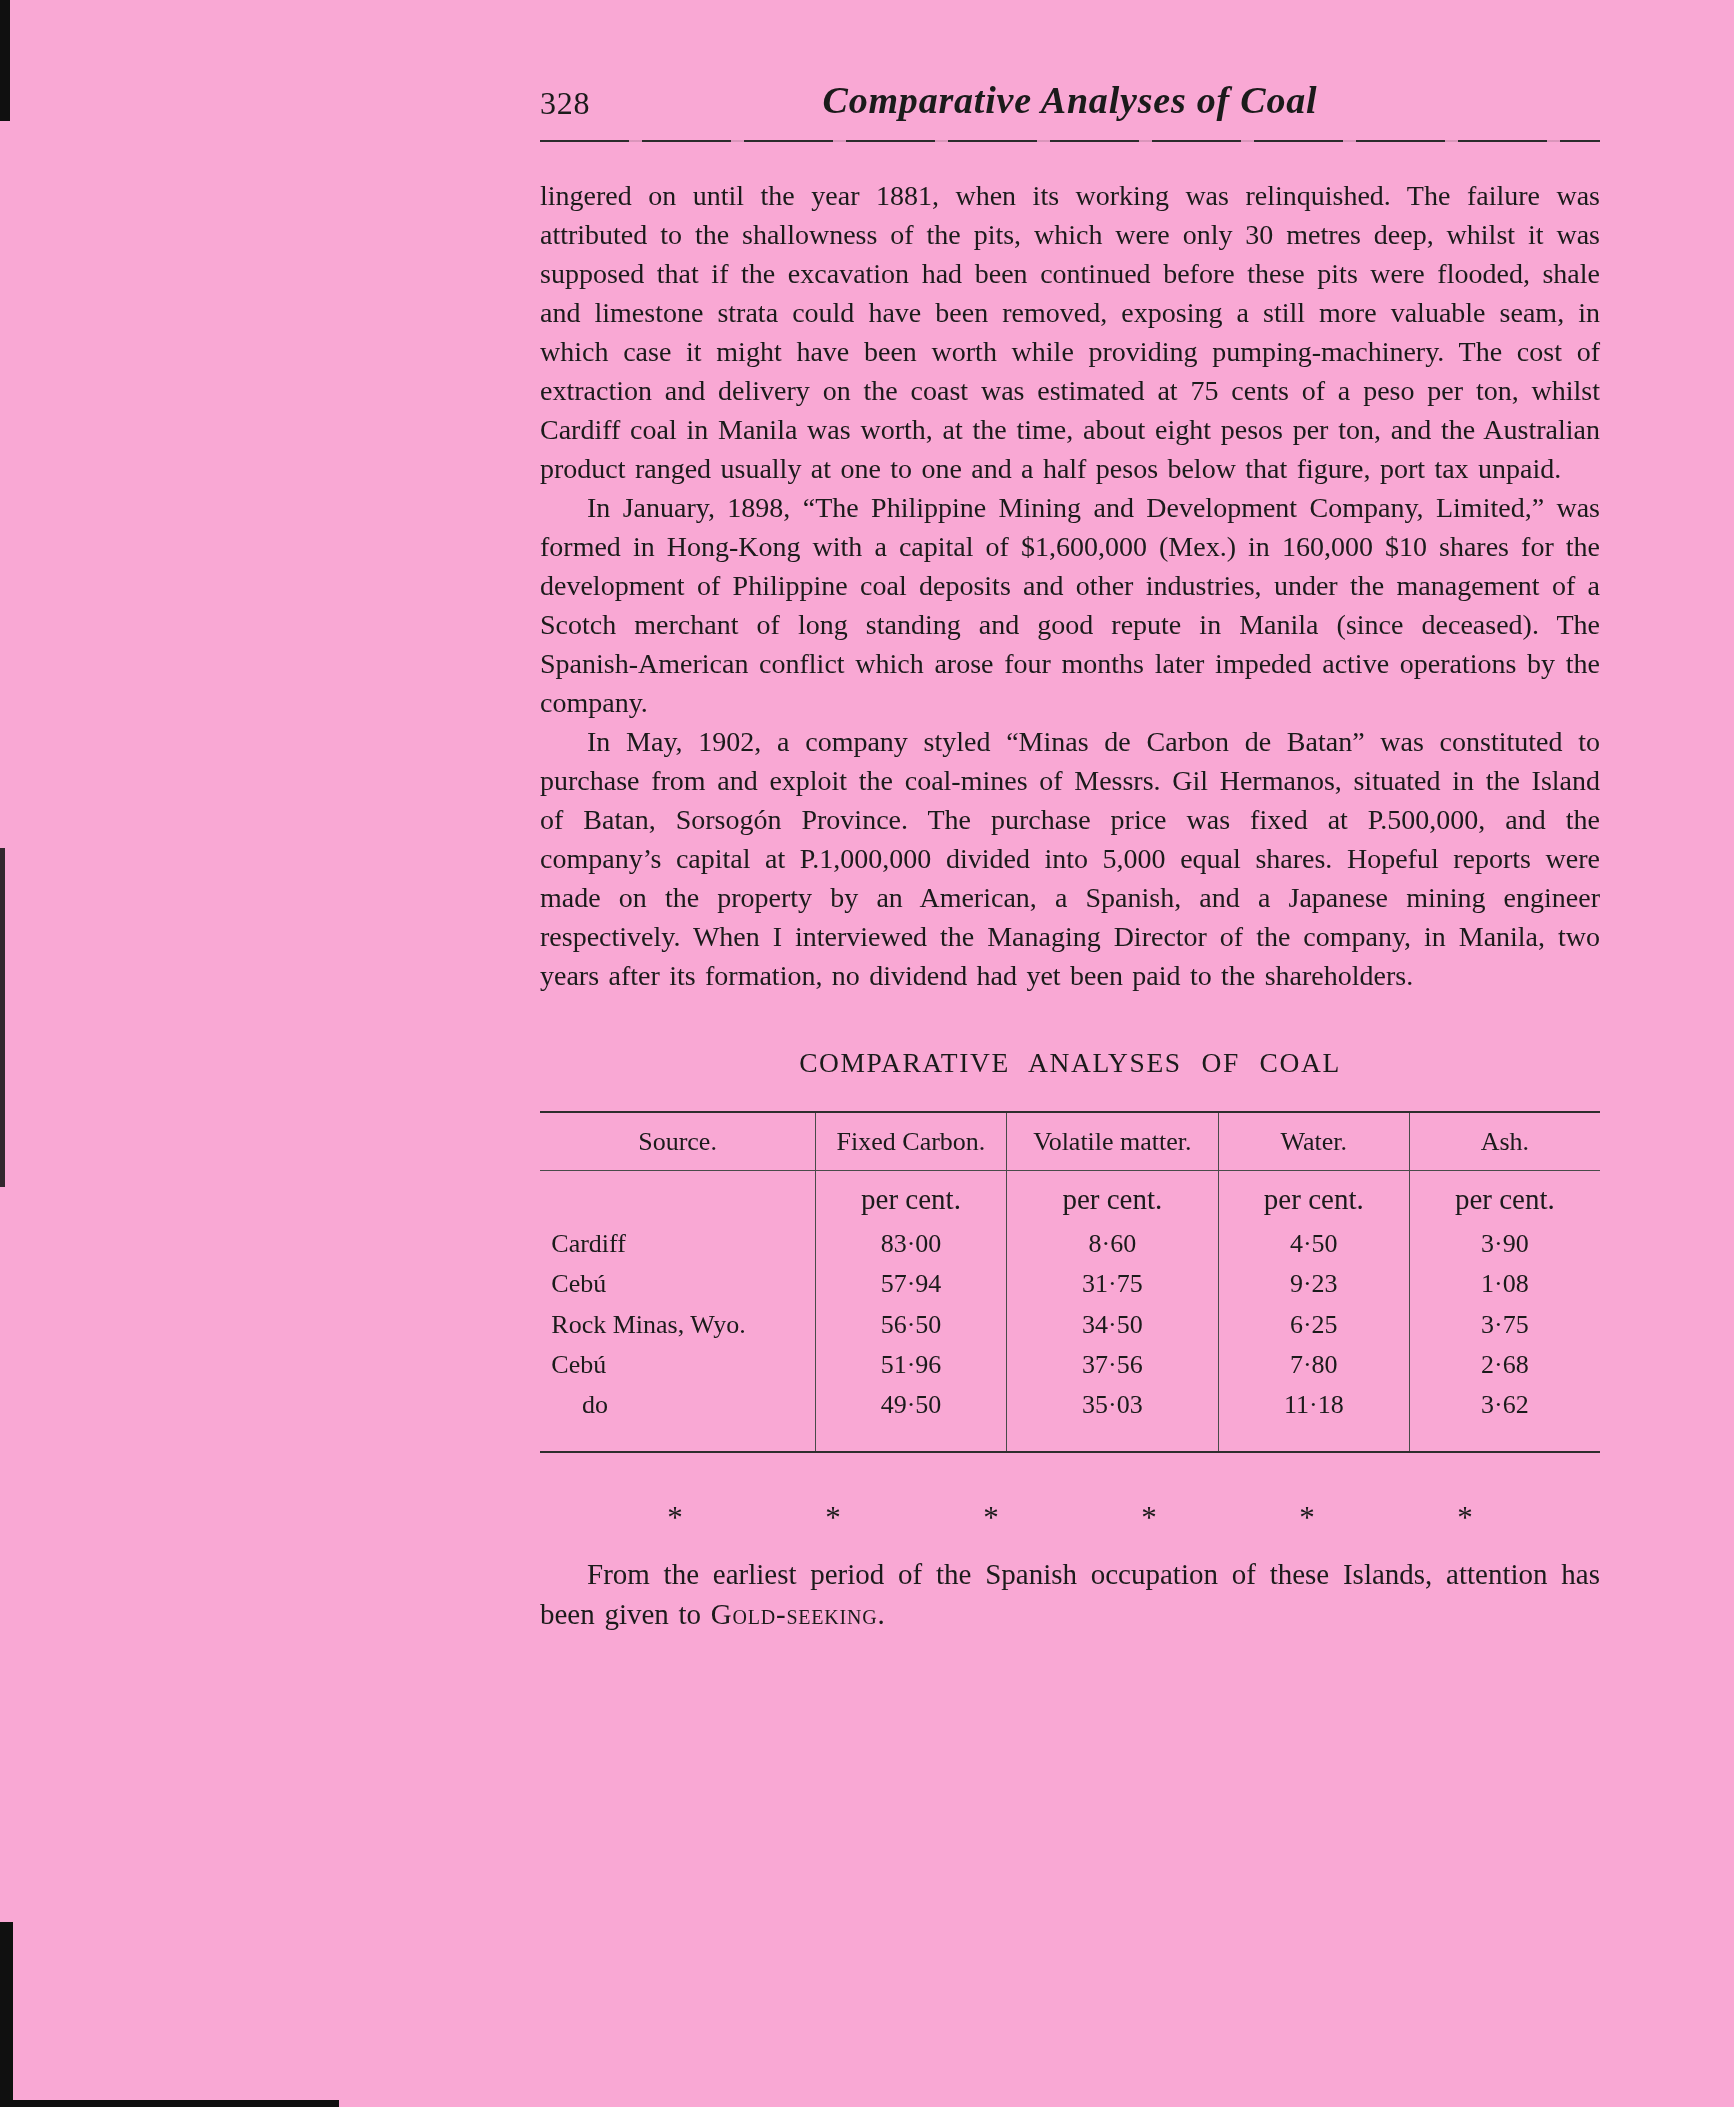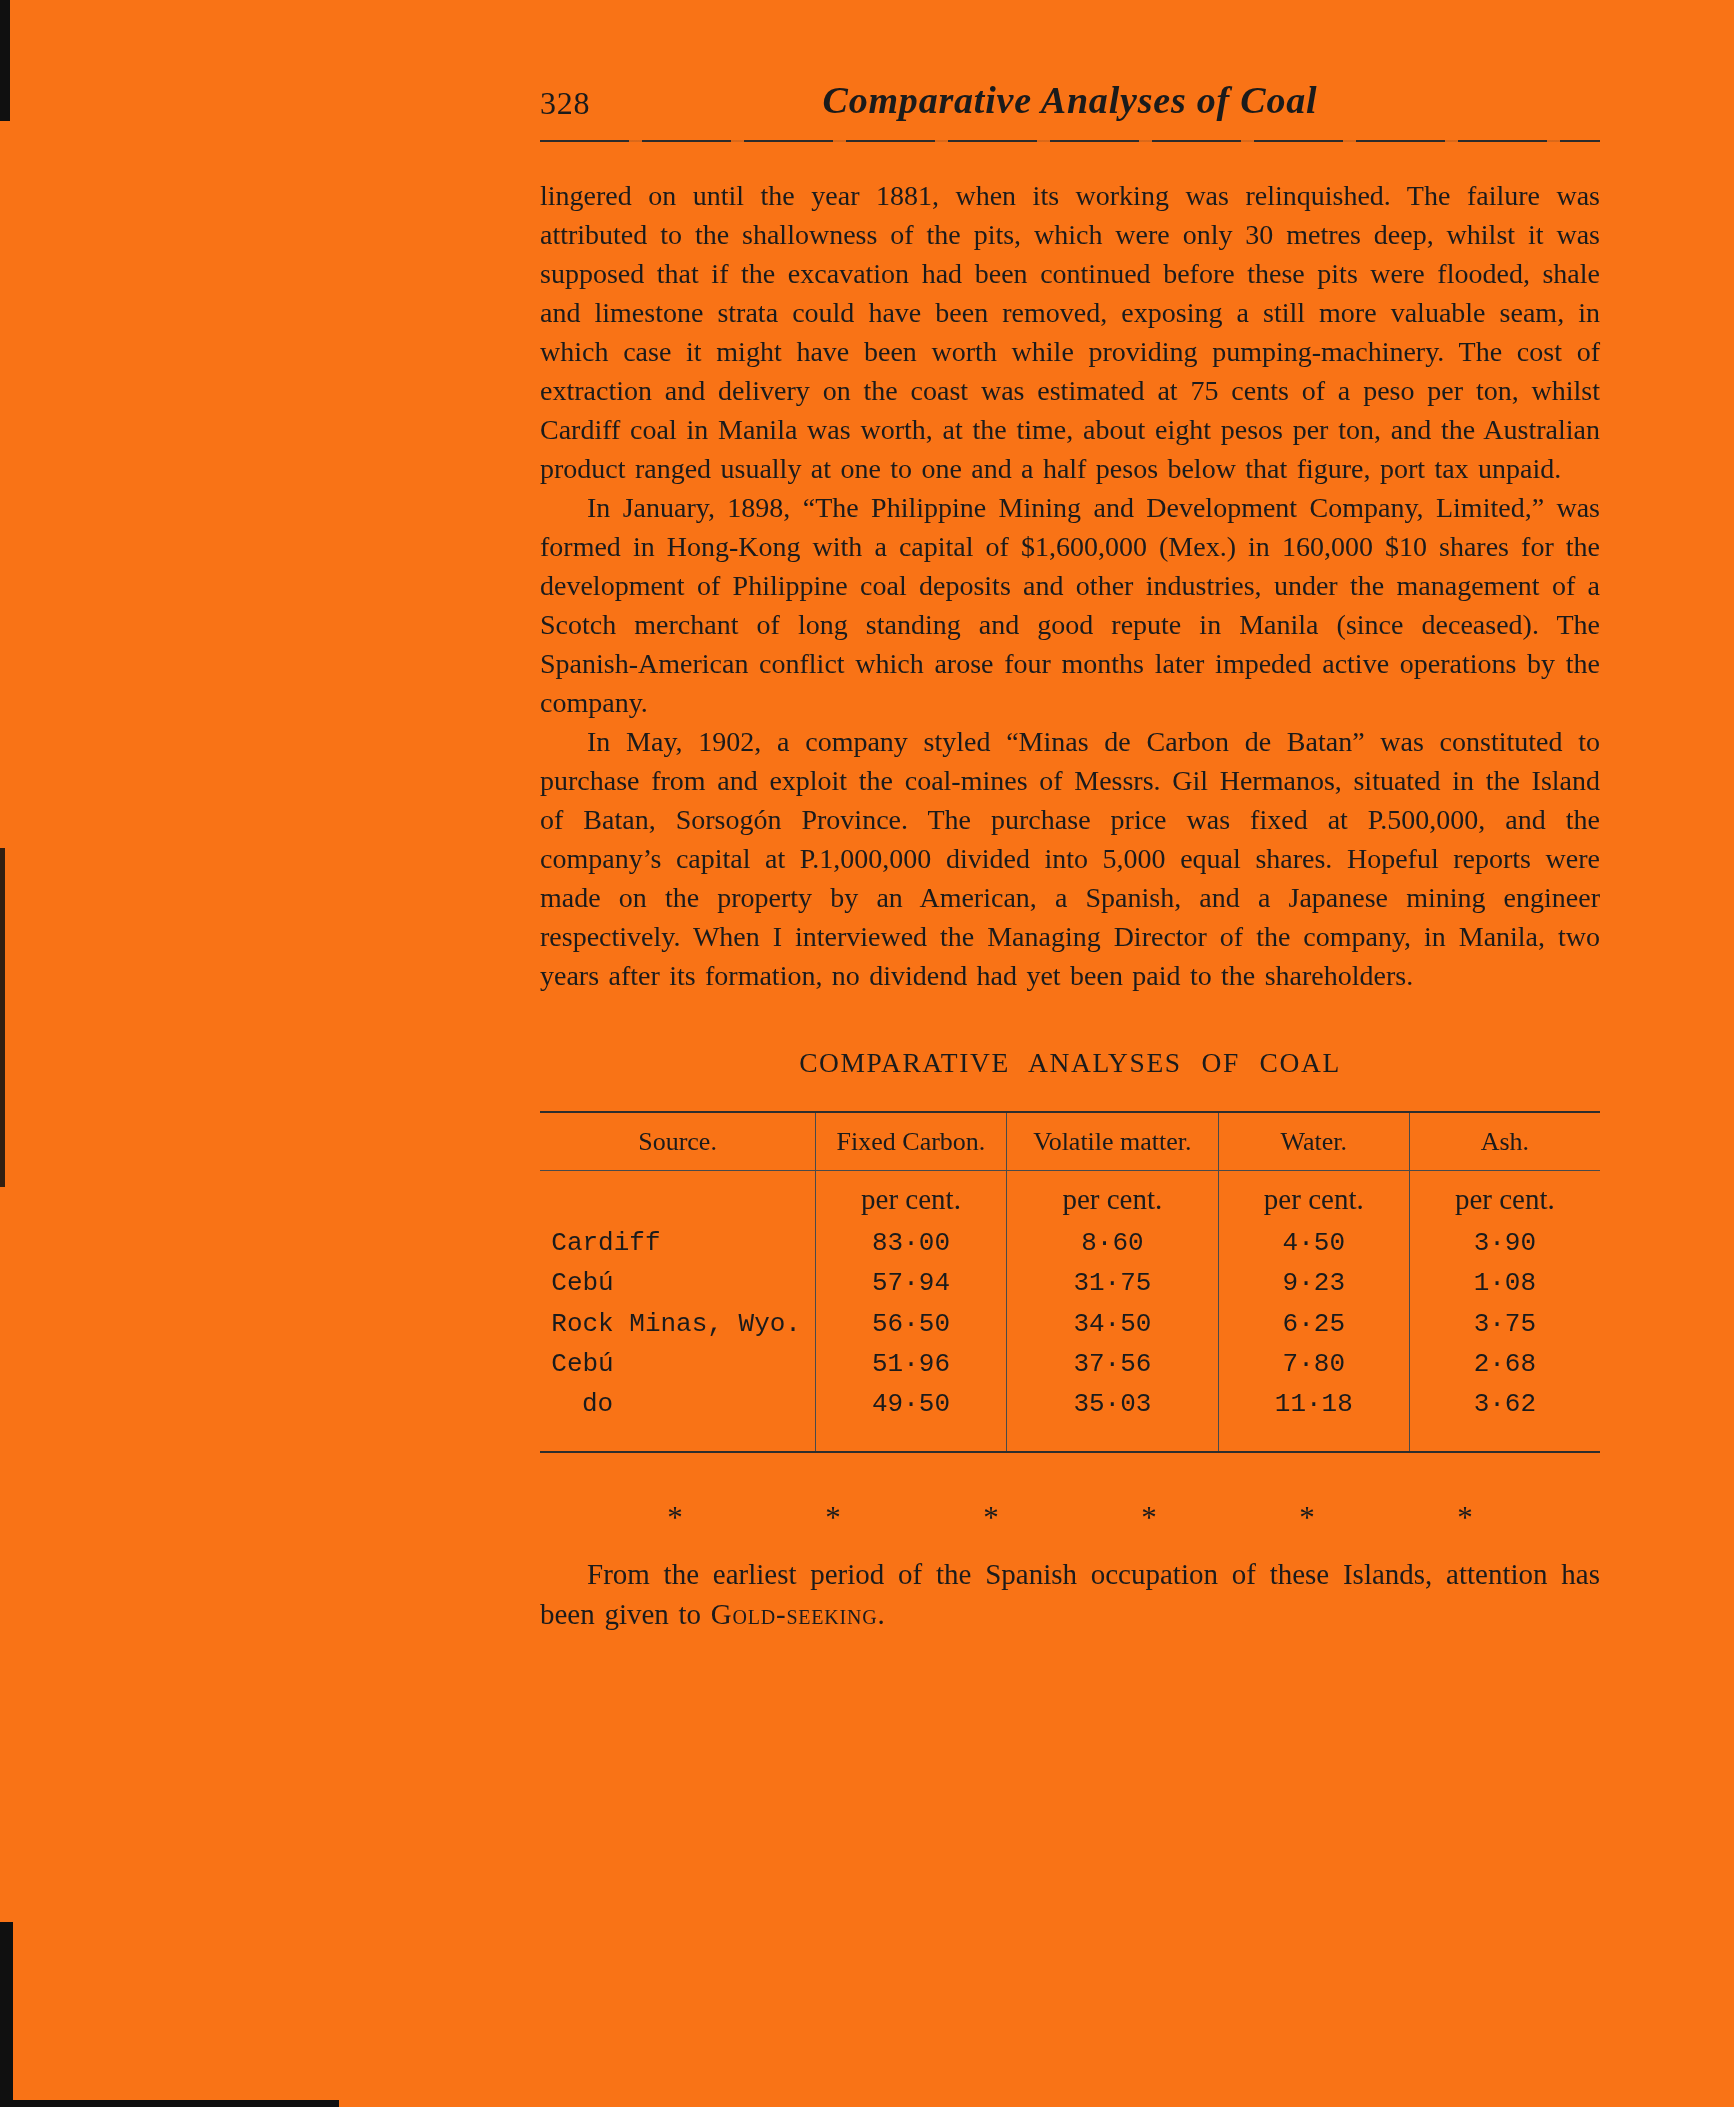--- a/index.html
+++ b/index.html
@@ -3,21 +3,21 @@
 <meta charset="utf-8">
 <style>
   * { margin: 0; padding: 0; box-sizing: border-box; }
   html, body { background: #e8e8e4; }
   body { font-family: "Liberation Serif", "DejaVu Serif", serif; color: #1b1b1b; }
 
   .page {
     position: relative;
     width: 1735px;
     height: 2108px;
-    background: #f97316;
+    background: #f9a8d4;
     overflow: hidden;
   }
 
   
   .artifact { position: absolute; background: #101010; }
   .artifact-top    { left: 0; top: 0; width: 9.7px; height: 121px; }
   .artifact-mid    { left: 0; top: 848px; width: 4.8px; height: 339px; opacity: .85; }
   .artifact-bottom { left: 0; bottom: 0; width: 339px; height: 8px; }
   .artifact-corner { left: 0; bottom: 0; width: 13px; height: 186px; }
 
@@ -101,21 +101,20 @@
   table.coal col.c-water    { width: 18%; }
   table.coal col.c-ash      { width: 18%; }
 
   table.coal tr.unit-row td {
     padding: 11.3px 6.5px 8px 6.5px;
     font-size: 29px;
   }
   table.coal tbody td {
     padding: 1.6px 6.5px;
     line-height: 37px;
-    font-family: Liberation Mono, monospace;
   }
   table.coal tbody td.src {
     text-align: left;
     padding-left: 11.3px;
   }
   table.coal tbody td.src.indent { padding-left: 42px; }
   table.coal tbody tr:last-child td { padding-bottom: 27.5px; }
 
   
   .closing { margin-top: 47px; }

